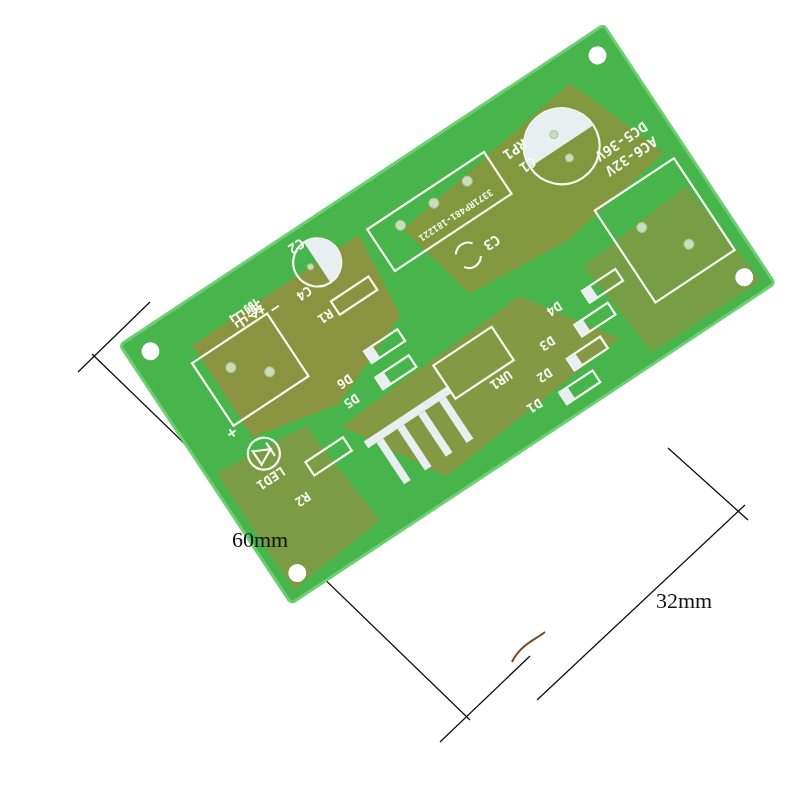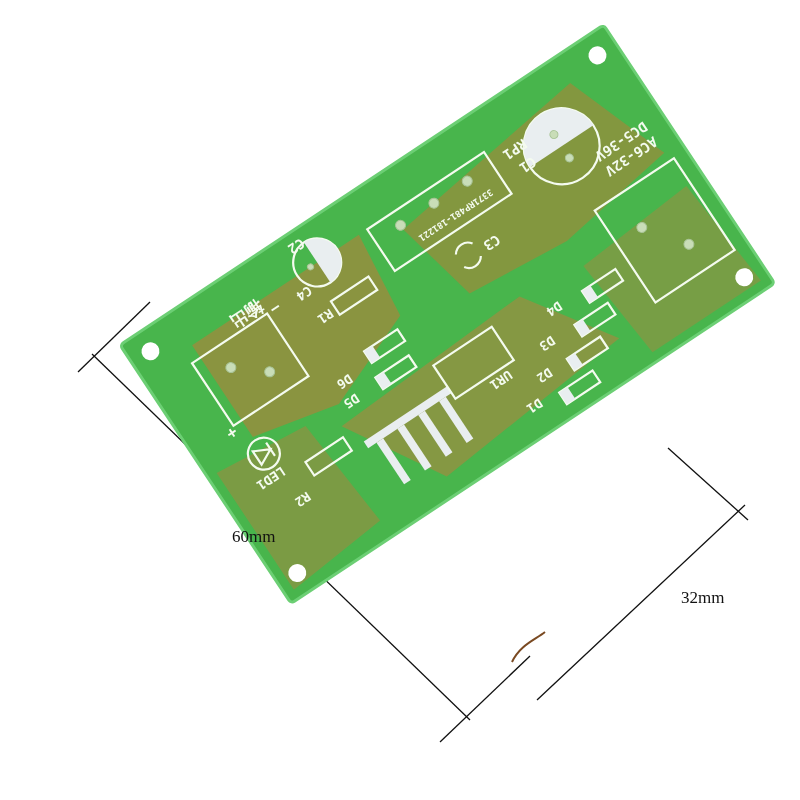--- a/index.html
+++ b/index.html
@@ -1,18 +1,18 @@
 <!DOCTYPE html>
 <html><head>
 <meta charset="utf-8">
 <style>
   html,body{margin:0;padding:0;background:#ffffff;}
   body{width:800px;height:800px;position:relative;overflow:hidden;font-family:"Liberation Serif",serif;}
   svg{position:absolute;left:0;top:0;}
-  .dim-label{position:absolute;font-family:"Liberation Serif",serif;font-size:17px;color:#111;}
+  .dim-label{position:absolute;font-family:"Liberation Serif",serif;font-size:22px;color:#111;}
   .silk{fill:none;stroke:#f4fbef;stroke-width:2.2;}
   .silkfill{fill:#e9eef0;}
   .silktext{fill:#f4fbef;font-family:"DejaVu Sans Mono",monospace;font-weight:bold;}
   .hole{fill:#ffffff;}
   .via{fill:#c9ddb8;stroke:#a9c497;stroke-width:1;}
 </style>
 </head>
 <body>
 
 <svg width="800" height="800" viewBox="0 0 800 800">
@@ -147,13 +147,13 @@
     <g>
         <rect class="silk" x="415" y="210" width="40" height="14"></rect>
         <rect class="silkfill" x="415" y="210" width="10" height="14"></rect>
       </g>
   </g>
 
   <path d="M512,662 C520,645 535,640 545,632" stroke="#7a4a22" stroke-width="2" fill="none"></path>
 </svg>
 
 <div class="dim-label" style="left:232px;top:527px;">60mm</div>
-<div class="dim-label" style="left:681px;top:588px;">32mm</div>
+<div class="dim-label" style="left:656px;top:588px;">32mm</div>
 
 </body></html>

